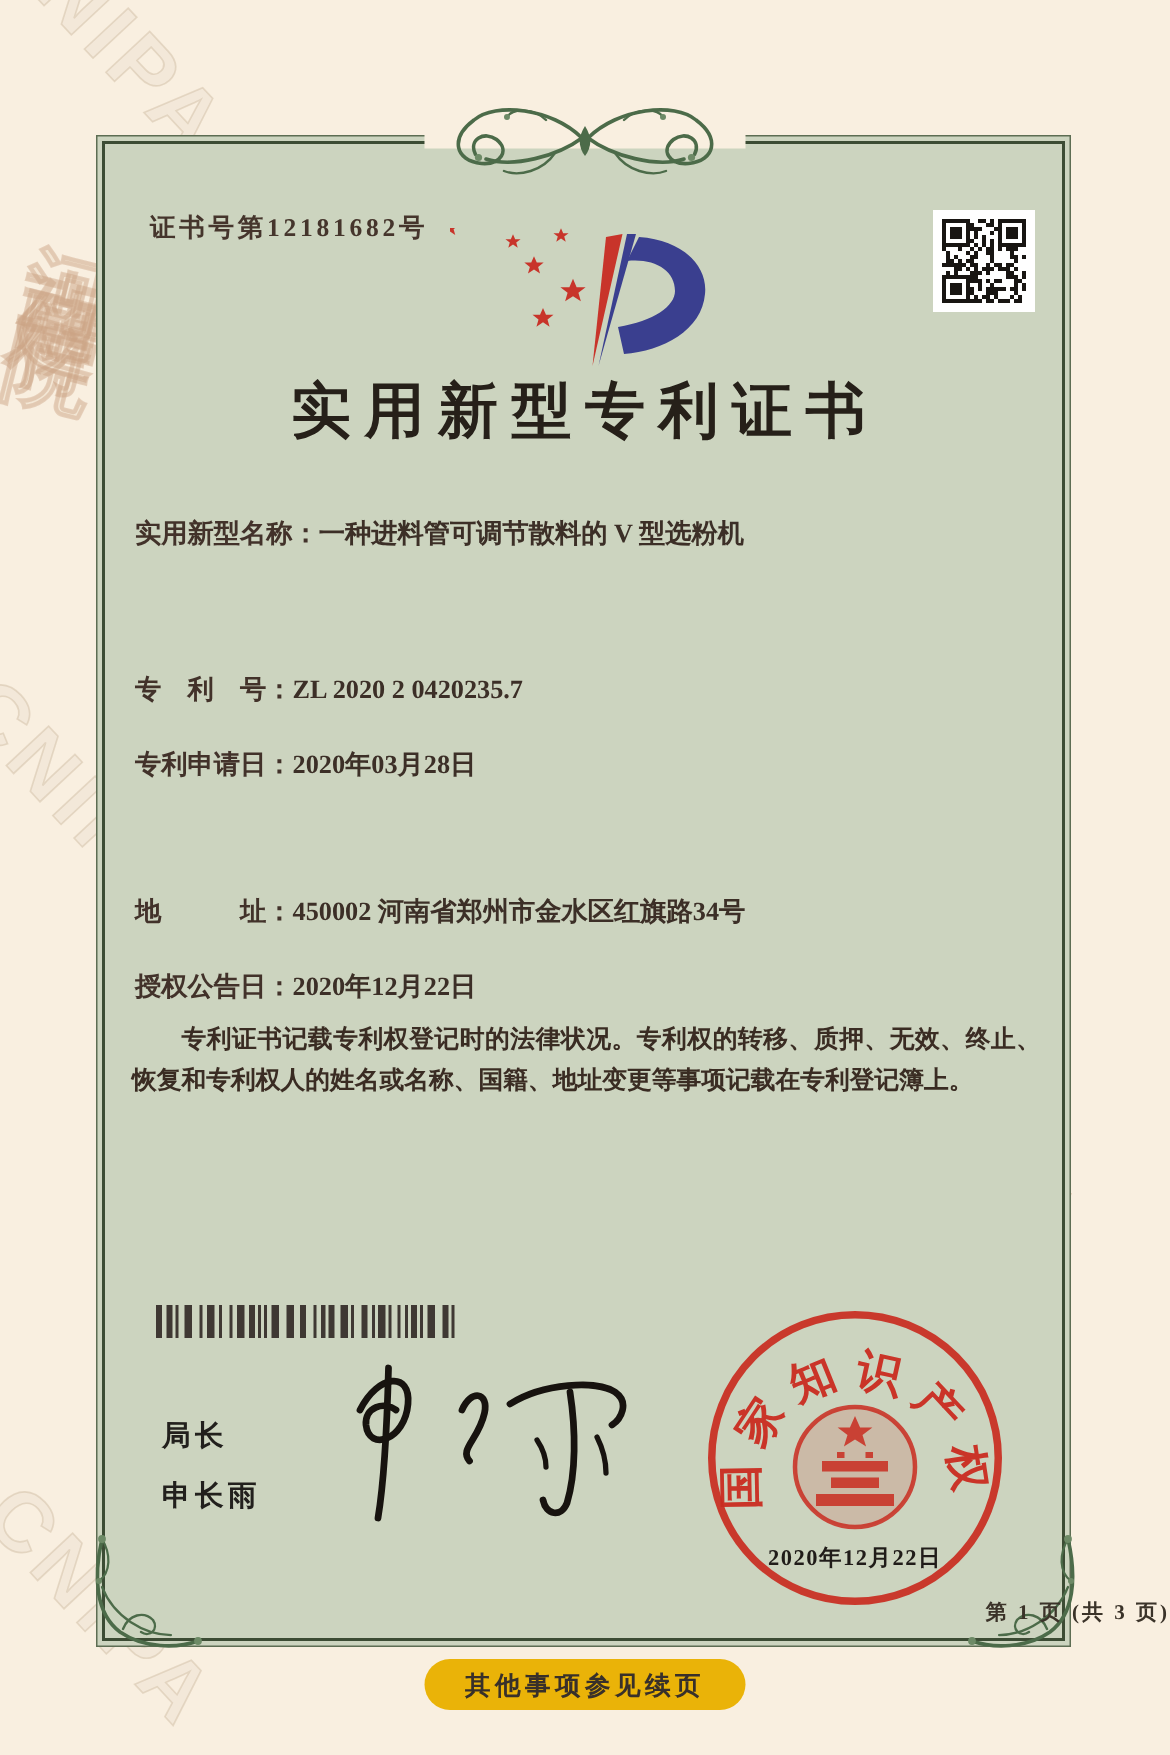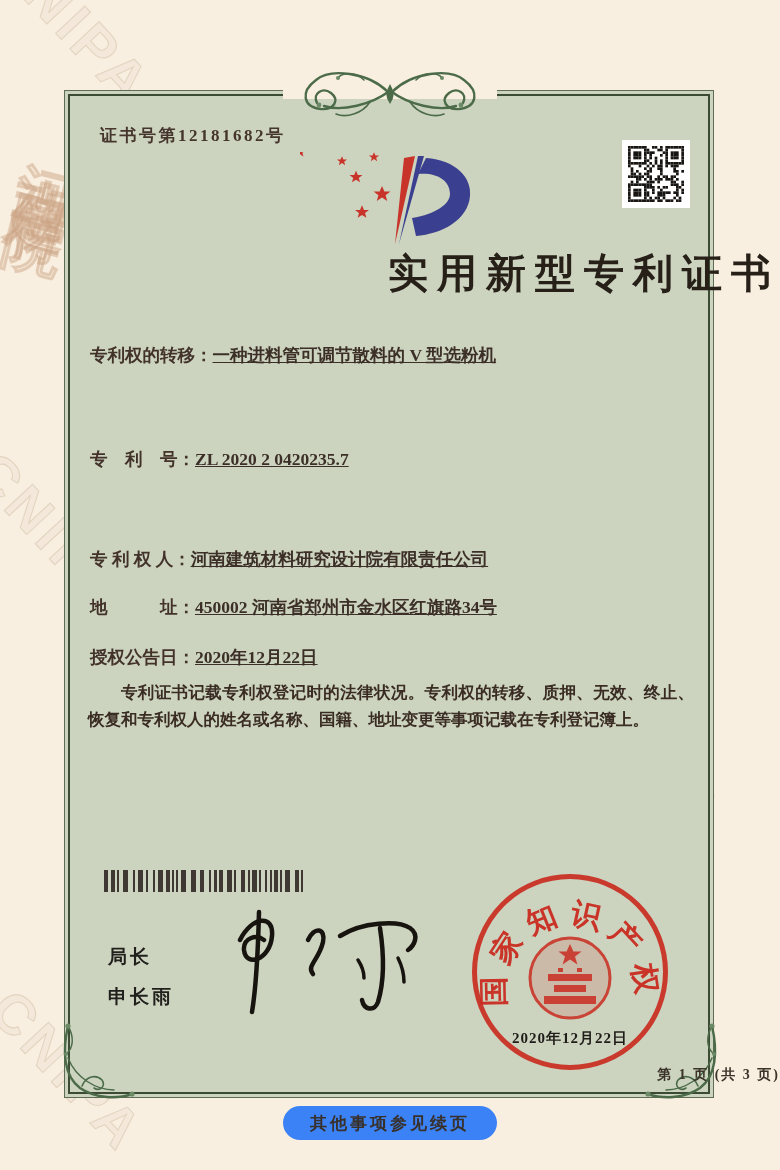--- a/index.html
+++ b/index.html
@@ -23,45 +23,45 @@
        linear-gradient(180deg, rgba(233,238,223,0) 0, #e9eedd 70px);
      -webkit-mask-image:linear-gradient(180deg, transparent 0, #000 65px);
      mask-image:linear-gradient(180deg, transparent 0, #000 65px);}
   .orn-mask{position:absolute;left:283px;top:85px;width:214px;height:14px;background:#f9efe0;z-index:3;}
   .ornament-top{position:absolute;left:272px;top:62px;width:236px;height:62px;z-index:4;}
   .corner{position:absolute;z-index:4;width:86px;height:80px;}
   .corner-left{left:52px;top:1022px;}
   .corner-right{right:52px;top:1022px;transform:scaleX(-1);}
   
   .content{position:absolute;inset:0;z-index:5;}
-  .cert-no{position:absolute;left:100px;top:124px;font-size:17px;font-weight:700;
+  .cert-no{position:absolute;left:100px;top:140px;font-size:17px;font-weight:700;
            letter-spacing:2.5px;color:#45352c;}
   .qr{position:absolute;left:622px;top:140px;width:68px;height:68px;background:#fff;}
   .logo{position:absolute;left:300px;top:152px;width:180px;height:96px;}
-  .title{position:absolute;left:0;top:246px;width:100%;text-align:right;font-size:40px;
+  .title{position:absolute;left:0;top:246px;width:100%;text-align:center;font-size:40px;
          font-weight:700;letter-spacing:9px;color:#262019;}
   .field-row{position:absolute;left:90px;width:610px;font-size:17.5px;font-weight:700;
              color:#42322a;white-space:nowrap;}
-  .fvalue{color:#3c2f27;text-decoration:underline;}
+  .fvalue{color:#3c2f27;}
   .grant-pair2{position:absolute;left:330px;top:0;}
   .paras{position:absolute;left:88px;top:680px;width:606px;font-size:16.5px;font-weight:600;
          line-height:26.5px;color:#3a2c23;text-align:justify;}
   .paras p{margin:0;text-indent:2em;}
   .barcode{position:absolute;left:104px;top:870px;width:200px;height:24px;}
   .signer{position:absolute;left:108px;top:944px;font-family:"Liberation Sans",sans-serif;
           font-weight:700;font-size:19px;color:#22201d;letter-spacing:3px;}
   .signer div{margin-bottom:14px;}
   .signature{position:absolute;left:212px;top:902px;width:230px;height:118px;}
   .seal{position:absolute;left:472px;top:874px;width:196px;height:196px;z-index:6;}
   .seal-ring{position:absolute;inset:0;border:5px solid rgba(201,43,32,.92);border-radius:50%;}
   .seal-date{position:absolute;left:0;bottom:22px;width:100%;text-align:center;font-size:15px;
              font-weight:700;color:#201c19;letter-spacing:1px;}
   .page-info{position:absolute;left:0;top:1066px;width:100%;text-align:right;font-size:14px;
              font-weight:700;color:#3b3329;letter-spacing:2px;}
-  .footer-note{position:absolute;left:283px;top:1106px;width:214px;height:34px;background:#3b82f6;
+  .footer-note{position:absolute;left:283px;top:1106px;width:214px;height:34px;background:#eab308;
                display:flex;align-items:center;justify-content:center;font-size:17px;font-weight:700;
                color:#38302a;letter-spacing:3px;z-index:6;border-radius:17px;}
 </style>
 </head>
 <body>
 
 <div class="page">
 
   <div class="wm wm-en" style="left:-28px;top:-12px;font-size:58px;transform:rotate(47deg);">CNIPA</div>
   <div class="wm wm-v" style="left:16px;top:120px;font-size:60px;transform:rotate(14deg);">河南建材院</div>
@@ -375,27 +375,27 @@
       <use href="#st" transform="translate(82,42) scale(1.5)" fill="#c8342a"></use>
       <use href="#st" transform="translate(62,60) scale(1.25)" fill="#c8342a"></use>
       <polygon points="104,6 115,4 95,92" fill="#c8342a"></polygon>
       <polygon points="118,4 124,4 99,92" fill="#3a3f8f"></polygon>
       <path d="M126,6 C156,8 172,26 170,44 C168,68 142,82 116,84 L112,66 C136,62 150,52 150,42 C150,28 136,20 118,22 Z" fill="#3a3f8f"></path>
     </svg>
 
     <div class="title">实用新型专利证书</div>
 
     <div class="field-row" style="top:343px">
-      <span class="flabel">专利权的转移：</span><span class="fvalue">一种进料管可调节散料的 V 型选粉机</span>
+      <span class="flabel">实用新型名称：</span><span class="fvalue">一种进料管可调节散料的 V 型选粉机</span>
     </div>
     <div class="field-row" style="top:447px">
       <span class="flabel">专　利　号：</span><span class="fvalue">ZL 2020 2 0420235.7</span>
     </div>
-    <div class="field-row" style="top:547px">
-      <span class="flabel">专 利 权 人：</span><span class="fvalue">河南建筑材料研究设计院有限责任公司</span>
+    <div class="field-row" style="top:497px">
+      <span class="flabel">专利申请日：</span><span class="fvalue">2020年03月28日</span>
     </div>
     <div class="field-row" style="top:595px">
       <span class="flabel">地　　　址：</span><span class="fvalue">450002 河南省郑州市金水区红旗路34号</span>
     </div>
 
     <div class="field-row" style="top:645px">
       <span>授权公告日：</span><span class="fvalue">2020年12月22日</span>
     </div>
 
     <div class="paras">

